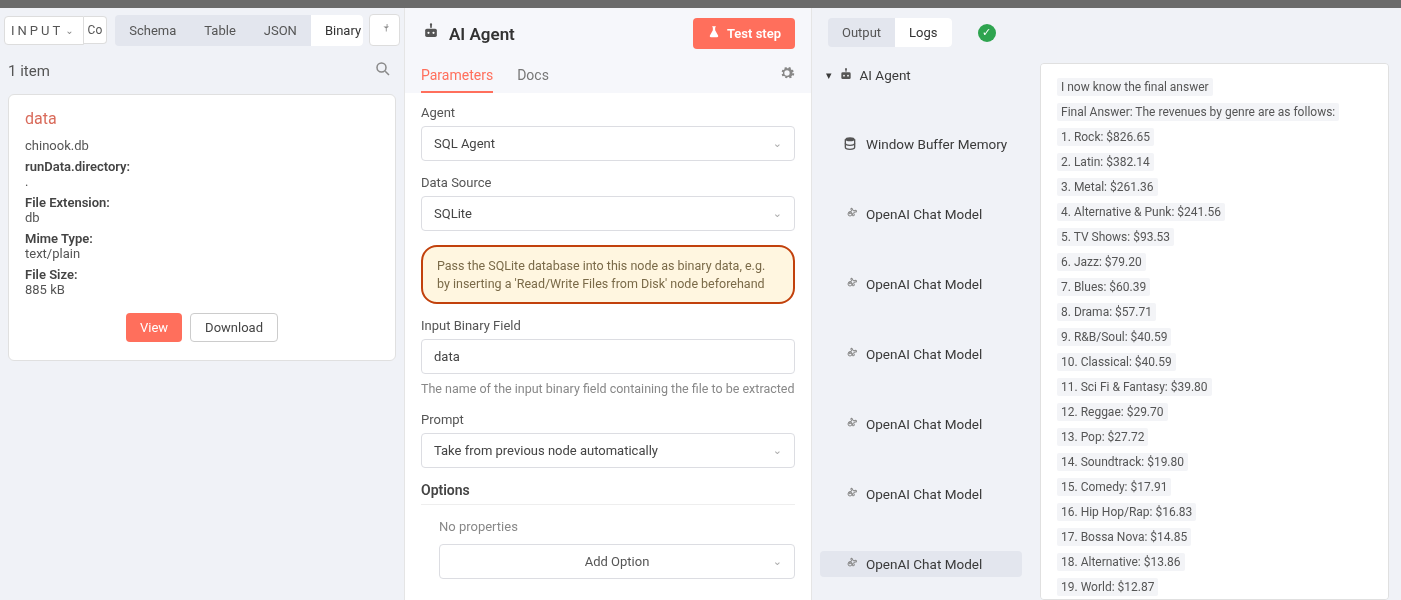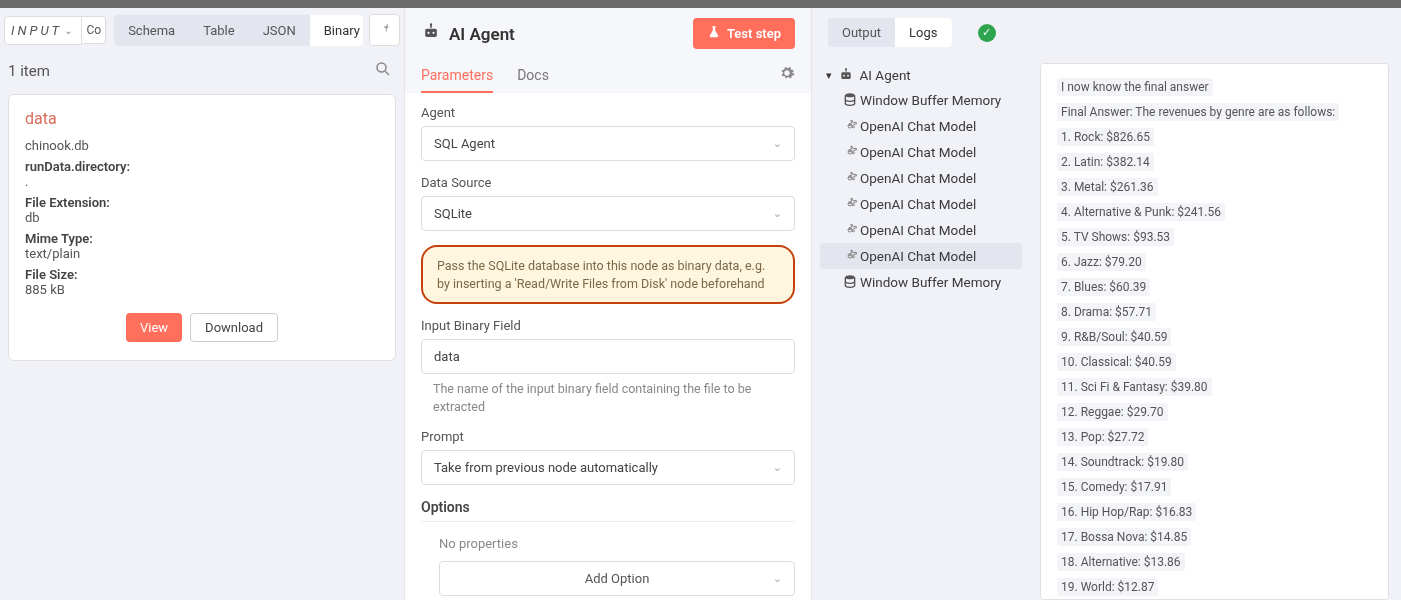--- a/index.html
+++ b/index.html
@@ -3,21 +3,21 @@
 <meta charset="utf-8">
 <style>
   * { box-sizing: border-box; margin: 0; padding: 0; font-family: -apple-system, BlinkMacSystemFont, "Segoe UI", Roboto, sans-serif; }
   body { background: #f8f9fb; color: #444; font-size: 14px; width: 1401px; height: 600px; overflow: hidden; }
   .top-strip { height: 8px; background: #6b6b6b; }
   .main { display: flex; height: calc(100% - 8px); }
 
   
   .left-pane { width: 404px; background: #f0f2f7; display: flex; flex-direction: column; }
   .left-tabs { display: flex; align-items: center; padding: 6px 4px; gap: 0; }
-  .input-label { letter-spacing: 3px; font-size: 13px; color: #555; padding: 6px 6px; border:1px solid #ddd; background:#fff; border-radius:4px 0 0 4px; display:flex; align-items:center;font-style:italic;}
+  .input-label { letter-spacing: 3px; font-size: 13px; color: #555; padding: 6px 6px; border:1px solid #ddd; background:#fff; border-radius:4px 0 0 4px; display:flex; align-items:center;}
   .input-chev { margin-left:2px; font-size:10px; color:#888;}
   .conn-label { border:1px solid #ddd; border-left:none; background:#fff; padding:6px 4px; font-size:12px; color:#555; border-radius:0 4px 4px 0;}
   .tab-group { display:flex; margin-left:8px; background:#e3e6ee; border-radius:4px; overflow:hidden; }
   .tab-group .tab { padding:8px 14px; color:#555; font-size:13px; cursor:pointer;}
   .tab-group .tab.active { background:#fff; color:#333; }
   .pin { margin-left:6px; width:32px; height:32px; border:1px solid #ddd; background:#fff; border-radius:4px; display:flex; align-items:center; justify-content:center; color:#888; font-size:14px;}
   .items-row { display:flex; align-items:center; justify-content:space-between; padding:8px 12px 8px 8px; color:#555; font-size:15px;}
   .search-ic { color:#888; font-size:16px;}
   .card { margin:4px 8px; background:#fff; border:1px solid #e0e0e0; border-radius:6px; padding:14px 16px 18px; }
   .card-title { color:#d96b5b; font-size:16px; margin-bottom:10px;}
@@ -39,37 +39,37 @@
   .c-tab { padding:8px 0; font-size:14px; color:#777; cursor:pointer;}
   .c-tab.active { color:#ff6f5c; border-bottom:2px solid #ff6f5c;}
   .gear { position:absolute; right:0; top:6px; color:#888; font-size:16px;}
   .c-body { padding:12px 16px; overflow:auto;}
   .field { margin-bottom:14px;}
   .field-label { font-size:13px; color:#555; margin-bottom:6px;}
   .select { border:1px solid #dcdde2; border-radius:4px; padding:9px 12px; font-size:13px; color:#444; display:flex; justify-content:space-between; align-items:center; background:#fff;}
   .chev { color:#aaa; font-size:11px;}
   .notice { background:#fff6e0; border:2px solid #c2410c; border-radius:16px; padding:10px 14px; font-size:12.5px; color:#7a6a48; margin-bottom:14px; line-height:1.4;}
   .text-input { border:1px solid #dcdde2; border-radius:4px; padding:9px 12px; font-size:13px; color:#444; background:#fff;}
-  .help-text { font-size:12.5px; color:#888; margin-top:6px; line-height:1.4;margin-left:12px;}
+  .help-text { font-size:12.5px; color:#888; margin-top:6px; line-height:1.4;}
   .section-h { font-size:14px; color:#444; font-weight:600; border-bottom:1px solid #eee; padding-bottom:6px; margin-top:6px;}
   .no-prop { font-size:13px; color:#888; padding:14px 0 10px 18px;}
   .add-opt { border:1px solid #dcdde2; border-radius:4px; padding:9px 12px; font-size:13px; color:#555; display:flex; justify-content:center; align-items:center; position:relative; margin-left:18px;}
   .add-opt .chev { position:absolute; right:12px;}
 
   
   .right-pane { flex:1; background:#f0f2f7; display:flex; flex-direction:column;}
   .r-header { padding:10px 16px; display:flex; align-items:center; gap:26px;}
   .seg { display:flex; background:#e3e6ee; border-radius:4px; overflow:hidden;}
   .seg .s { padding:7px 14px; font-size:13px; color:#555;}
   .seg .s.active { background:#fff; color:#333;}
   .check { width:18px; height:18px; border-radius:50%; background:#2ea44f; display:flex; align-items:center; justify-content:center; color:#fff; font-size:11px;}
   .r-body { flex:1; display:flex; overflow:hidden;}
   .tree { width:210px; padding:6px 0 6px 8px; font-size:13.5px; color:#3a3a3a;}
   .tree-root { display:flex; align-items:center; gap:6px; padding:4px 6px;}
-  .tree-item { display:flex; align-items:flex-start; gap:2px; padding:5px 6px 5px 22px; border-radius:4px;}
+  .tree-item { display:flex; align-items:flex-start; gap:8px; padding:5px 6px 5px 22px; border-radius:4px;margin-top:44px;}
   .tree-item.sel { background:#e3e6ee;}
   .tree-ic { width:16px; height:16px; display:inline-flex; align-items:center; justify-content:center;}
   .tree-ic svg { width:16px; height:16px;}
   .log-box { flex:1; margin:6px 12px 0 18px; background:#fff; border:1px solid #e0e0e0; border-radius:4px; padding:14px 16px; overflow:auto; font-family: ui-monospace, Menlo, Consolas, monospace; font-size:12px; color:#555;}
   .log-line { background:#f3f4f7; display:inline-block; padding:2px 4px; margin-bottom:7px; border-radius:2px; white-space:pre;}
   .log-wrap { display:flex; flex-direction:column; align-items:flex-start;}
 </style>
 </head>
 <body>
 

